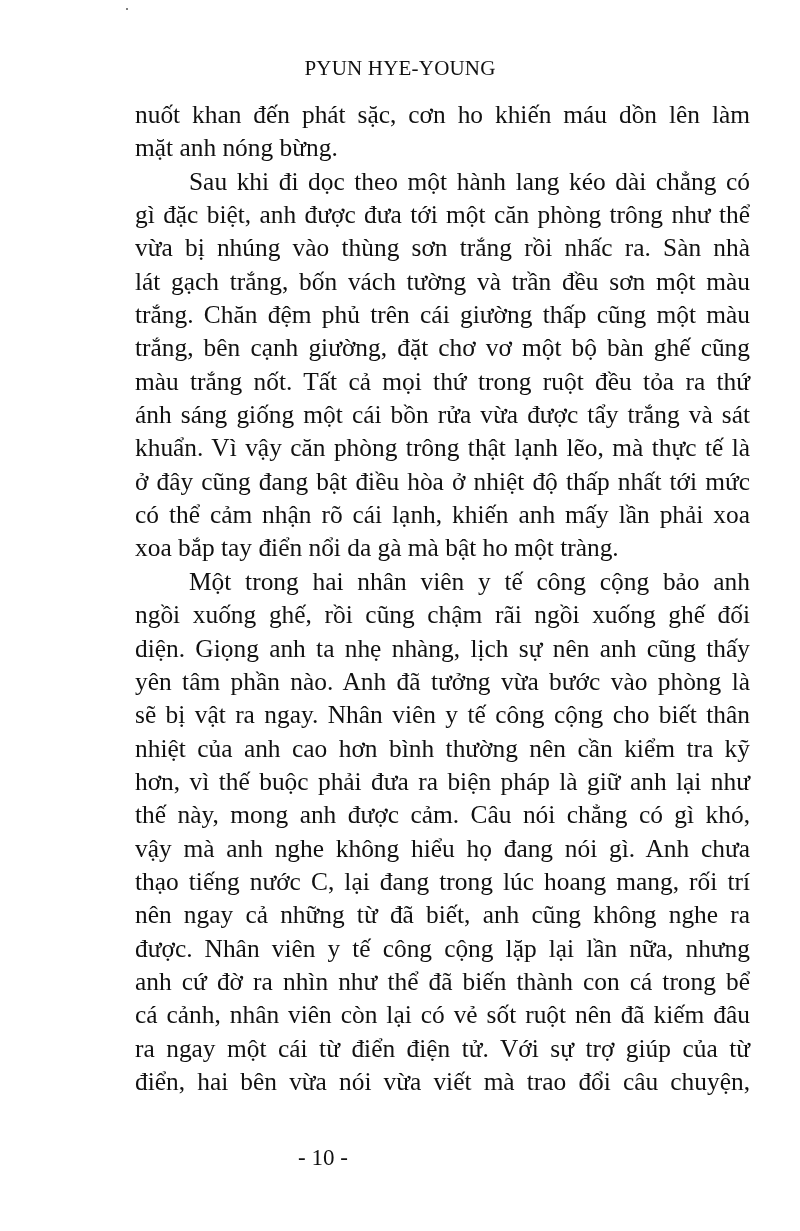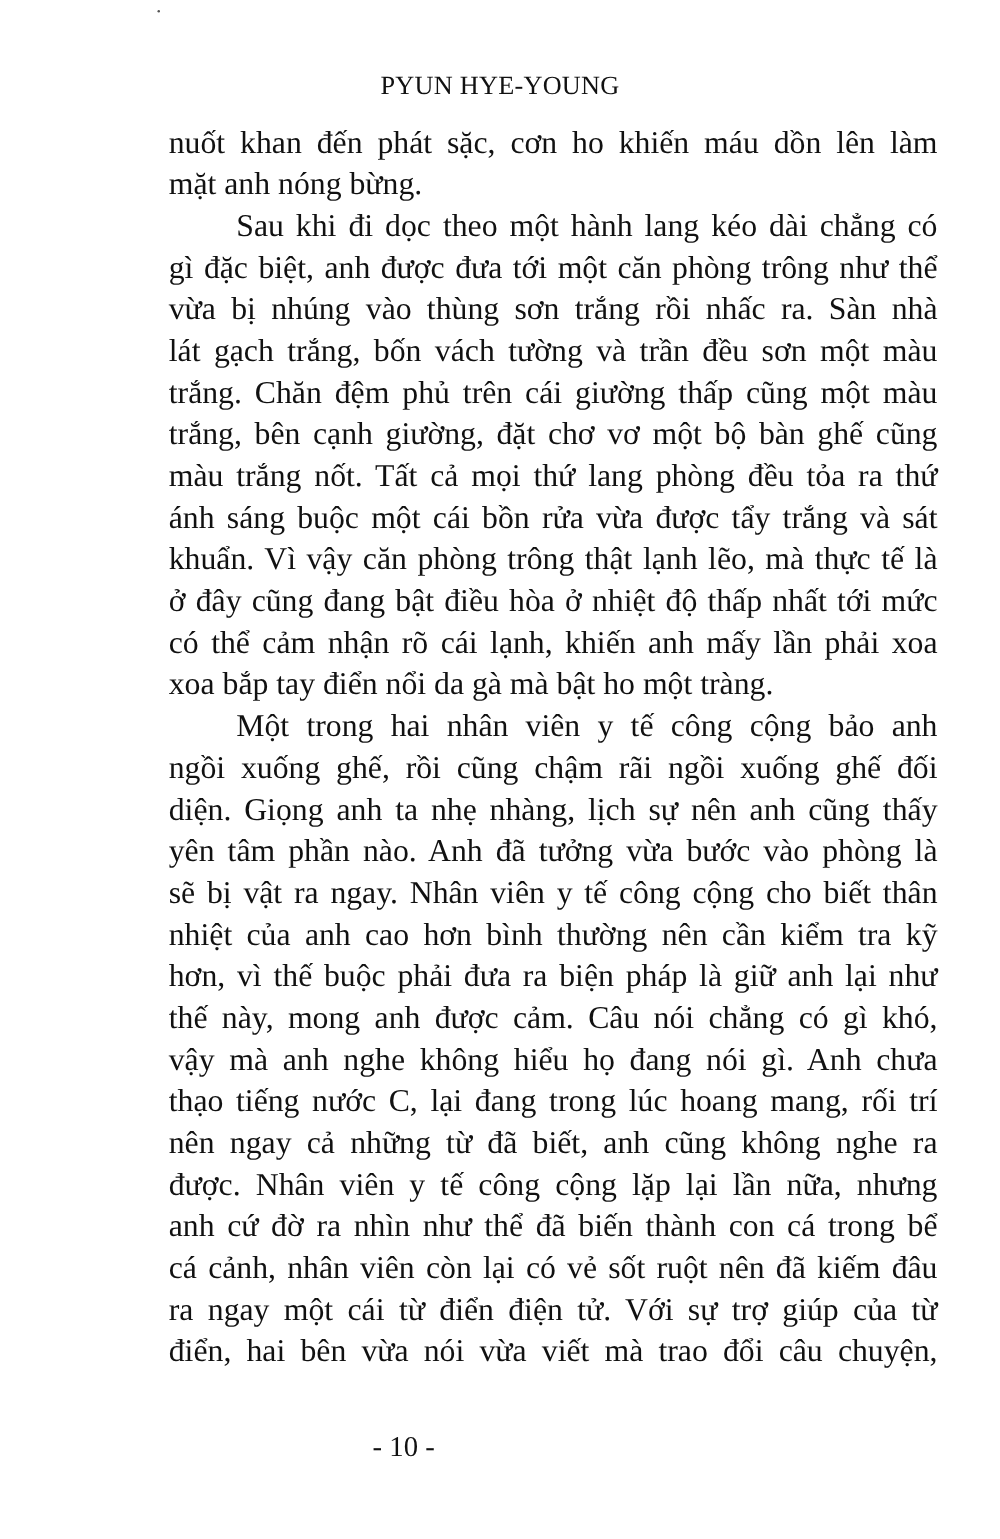--- a/index.html
+++ b/index.html
@@ -77,22 +77,22 @@
 
 <div class="body-text" id="body-text">
     <span class="line">nuốt khan đến phát sặc, cơn ho khiến máu dồn lên làm</span>
     <span class="line last">mặt anh nóng bừng.</span>
     <span class="line indent">Sau khi đi dọc theo một hành lang kéo dài chẳng có</span>
     <span class="line">gì đặc biệt, anh được đưa tới một căn phòng trông như thể</span>
     <span class="line">vừa bị nhúng vào thùng sơn trắng rồi nhấc ra. Sàn nhà</span>
     <span class="line">lát gạch trắng, bốn vách tường và trần đều sơn một màu</span>
     <span class="line">trắng. Chăn đệm phủ trên cái giường thấp cũng một màu</span>
     <span class="line">trắng, bên cạnh giường, đặt chơ vơ một bộ bàn ghế cũng</span>
-    <span class="line">màu trắng nốt. Tất cả mọi thứ lang phòng đều tỏa ra thứ</span>
-    <span class="line">ánh sáng buộc một cái bồn rửa vừa được tẩy trắng và sát</span>
+    <span class="line">màu trắng nốt. Tất cả mọi thứ trong ruột đều tỏa ra thứ</span>
+    <span class="line">ánh sáng giống một cái bồn rửa vừa được tẩy trắng và sát</span>
     <span class="line">khuẩn. Vì vậy căn phòng trông thật lạnh lẽo, mà thực tế là</span>
     <span class="line">ở đây cũng đang bật điều hòa ở nhiệt độ thấp nhất tới mức</span>
     <span class="line">có thể cảm nhận rõ cái lạnh, khiến anh mấy lần phải xoa</span>
     <span class="line last">xoa bắp tay điển nổi da gà mà bật ho một tràng.</span>
     <span class="line indent">Một trong hai nhân viên y tế công cộng bảo anh</span>
     <span class="line">ngồi xuống ghế, rồi cũng chậm rãi ngồi xuống ghế đối</span>
     <span class="line">diện. Giọng anh ta nhẹ nhàng, lịch sự nên anh cũng thấy</span>
     <span class="line">yên tâm phần nào. Anh đã tưởng vừa bước vào phòng là</span>
     <span class="line">sẽ bị vật ra ngay. Nhân viên y tế công cộng cho biết thân</span>
     <span class="line">nhiệt của anh cao hơn bình thường nên cần kiểm tra kỹ</span>

